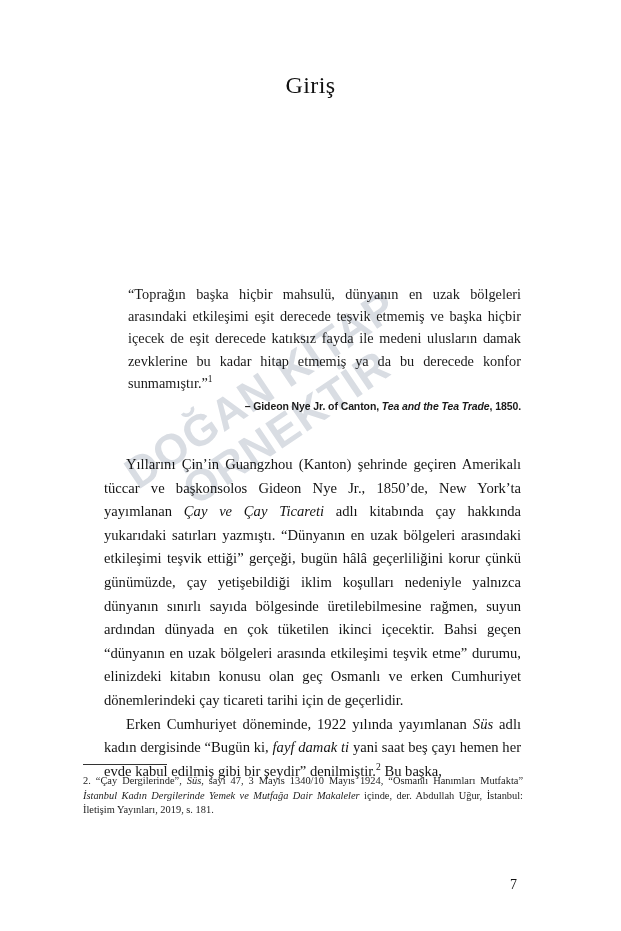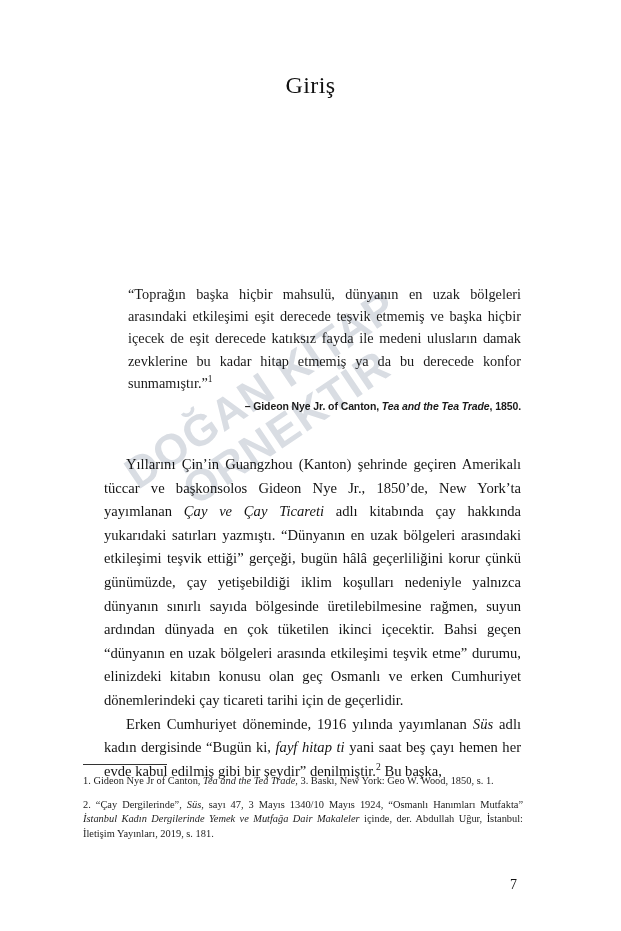--- a/index.html
+++ b/index.html
@@ -164,25 +164,24 @@
 
     <h1 class="chapter-title">Giriş</h1>
 
     <div class="quote-block">
       <p class="quote-text"><span>“Toprağın başka hiçbir mahsulü, dünyanın en uzak bölgeleri arasındaki etkileşimi eşit derecede teşvik etmemiş ve başka hiçbir içecek de eşit derecede katıksız fayda ile medeni ulusların damak zevklerine bu kadar hitap etmemiş ya da bu derecede konfor sunmamıştır.”</span><span class="fn">1</span></p>
       <div class="quote-attr"><span>– Gideon Nye Jr. of Canton, </span><i>Tea and the Tea Trade</i><span>, 1850.</span></div>
     </div>
 
     <div class="body-block">
       <p class="body-p"><span>Yıllarını Çin’in Guangzhou (Kanton) şehrinde geçiren Amerikalı tüccar ve başkonsolos Gideon Nye Jr., 1850’de, New York’ta yayımlanan </span><i>Çay ve Çay Ticareti</i><span> adlı kitabında çay hakkında yukarıdaki satırları yazmıştı. “Dünyanın en uzak bölgeleri arasındaki etkileşimi teşvik ettiği” gerçeği, bugün hâlâ geçerliliğini korur çünkü günümüzde, çay yetişebildiği iklim koşulları nedeniyle yalnızca dünyanın sınırlı sayıda bölgesinde üretilebilmesine rağmen, suyun ardından dünyada en çok tüketilen ikinci içecektir. Bahsi geçen “dünyanın en uzak bölgeleri arasında etkileşimi teşvik etme” durumu, elinizdeki kitabın konusu olan geç Osmanlı ve erken Cumhuriyet dönemlerindeki çay ticareti tarihi için de geçerlidir.</span></p>
-      <p class="body-p"><span>Erken Cumhuriyet döneminde, 1916 yılında yayımlanan </span><i>Süs</i><span> adlı kadın dergisinde “Bugün ki, </span><i>fayf hitap ti</i><span> yani saat beş çayı hemen her evde kabul edilmiş gibi bir şeydir” denilmiştir.</span><span class="fn">2</span><span> Bu başka,</span></p>
+      <p class="body-p"><span>Erken Cumhuriyet döneminde, 1922 yılında yayımlanan </span><i>Süs</i><span> adlı kadın dergisinde “Bugün ki, </span><i>fayf damak ti</i><span> yani saat beş çayı hemen her evde kabul edilmiş gibi bir şeydir” denilmiştir.</span><span class="fn">2</span><span> Bu başka,</span></p>
     </div>
 
     <div class="footnotes">
       <div class="fn-rule"></div>
-      <p class="fn-item"><span>1.</span><span> Gideon Nye Jr of Canton, </span><i>Tea and the Tea Trade</i><span>, 3. Baskı, New York: Geo W. Wood, 1850, s. 1.</span></p>
       <p class="fn-item"><span>2.</span><span> “Çay Dergilerinde”, </span><i>Süs</i><span>, sayı 47, 3 Mayıs 1340/10 Mayıs 1924, “Osmanlı Hanımları Mutfakta” </span><i>İstanbul Kadın Dergilerinde Yemek ve Mutfağa Dair Makaleler</i><span> içinde, der. Abdullah Uğur, İstanbul: İletişim Yayınları, 2019, s. 181.</span></p>
     </div>
 
     <div class="folio">7</div>
 
   </div>
 </div>
 
 </body></html>

